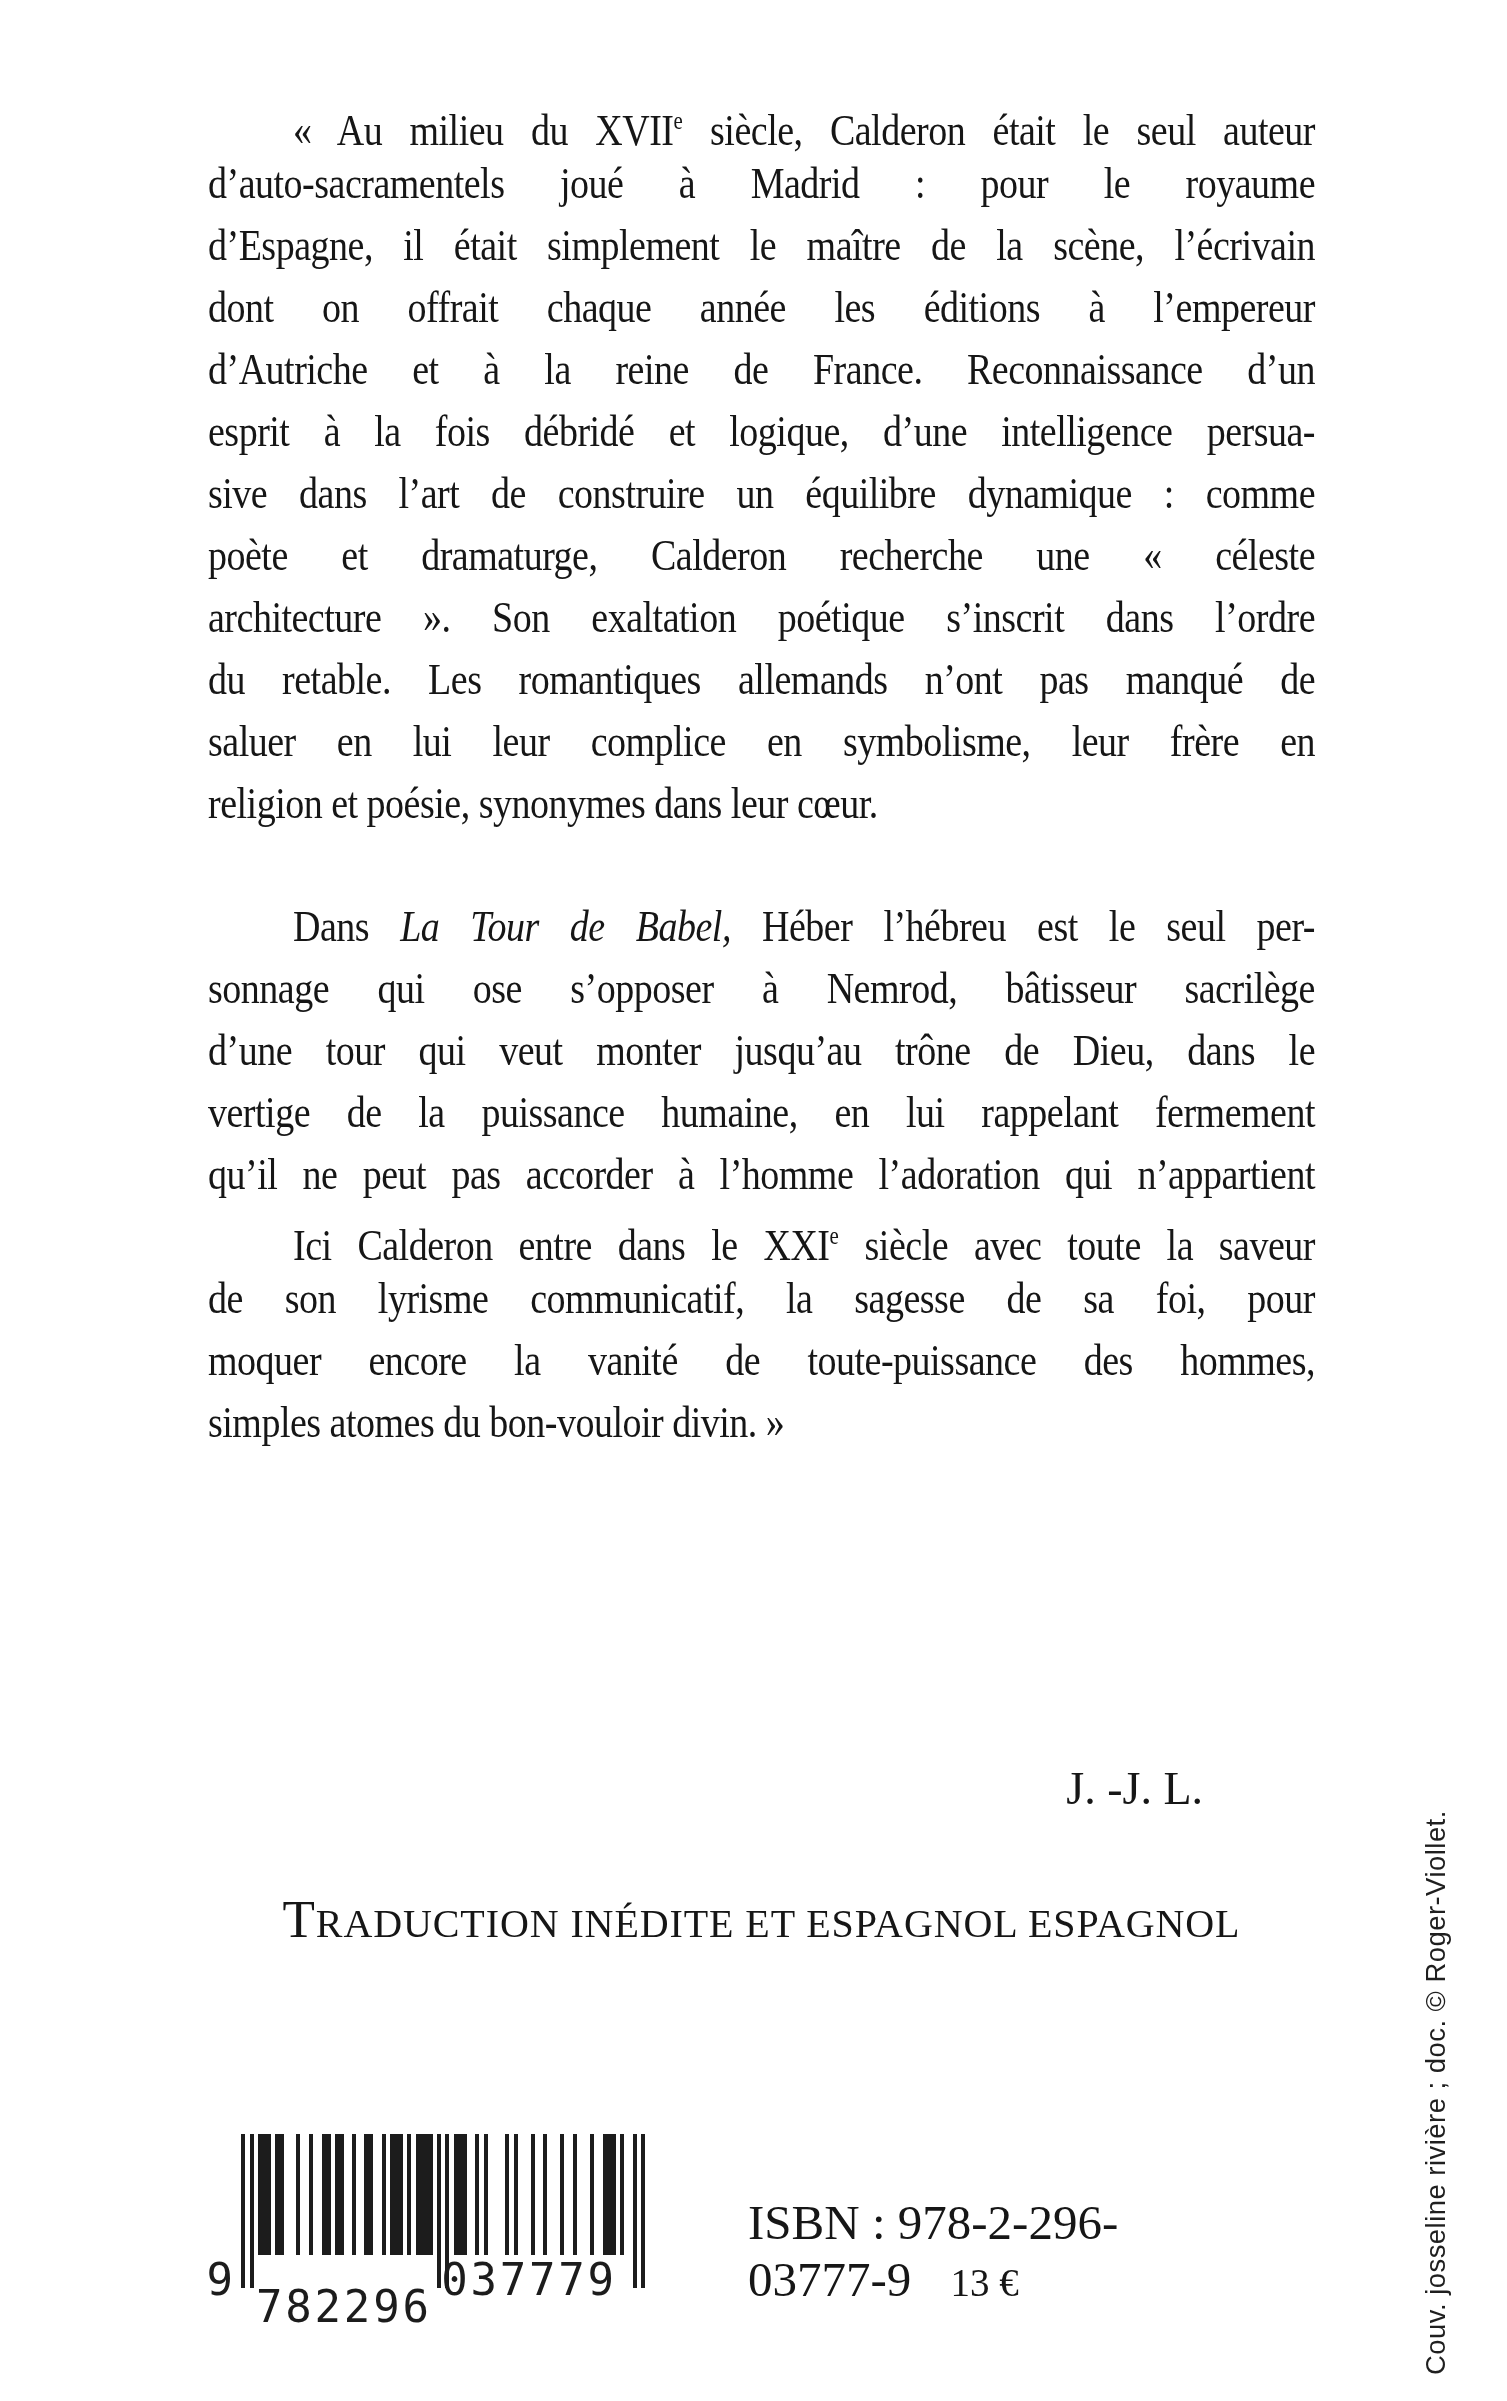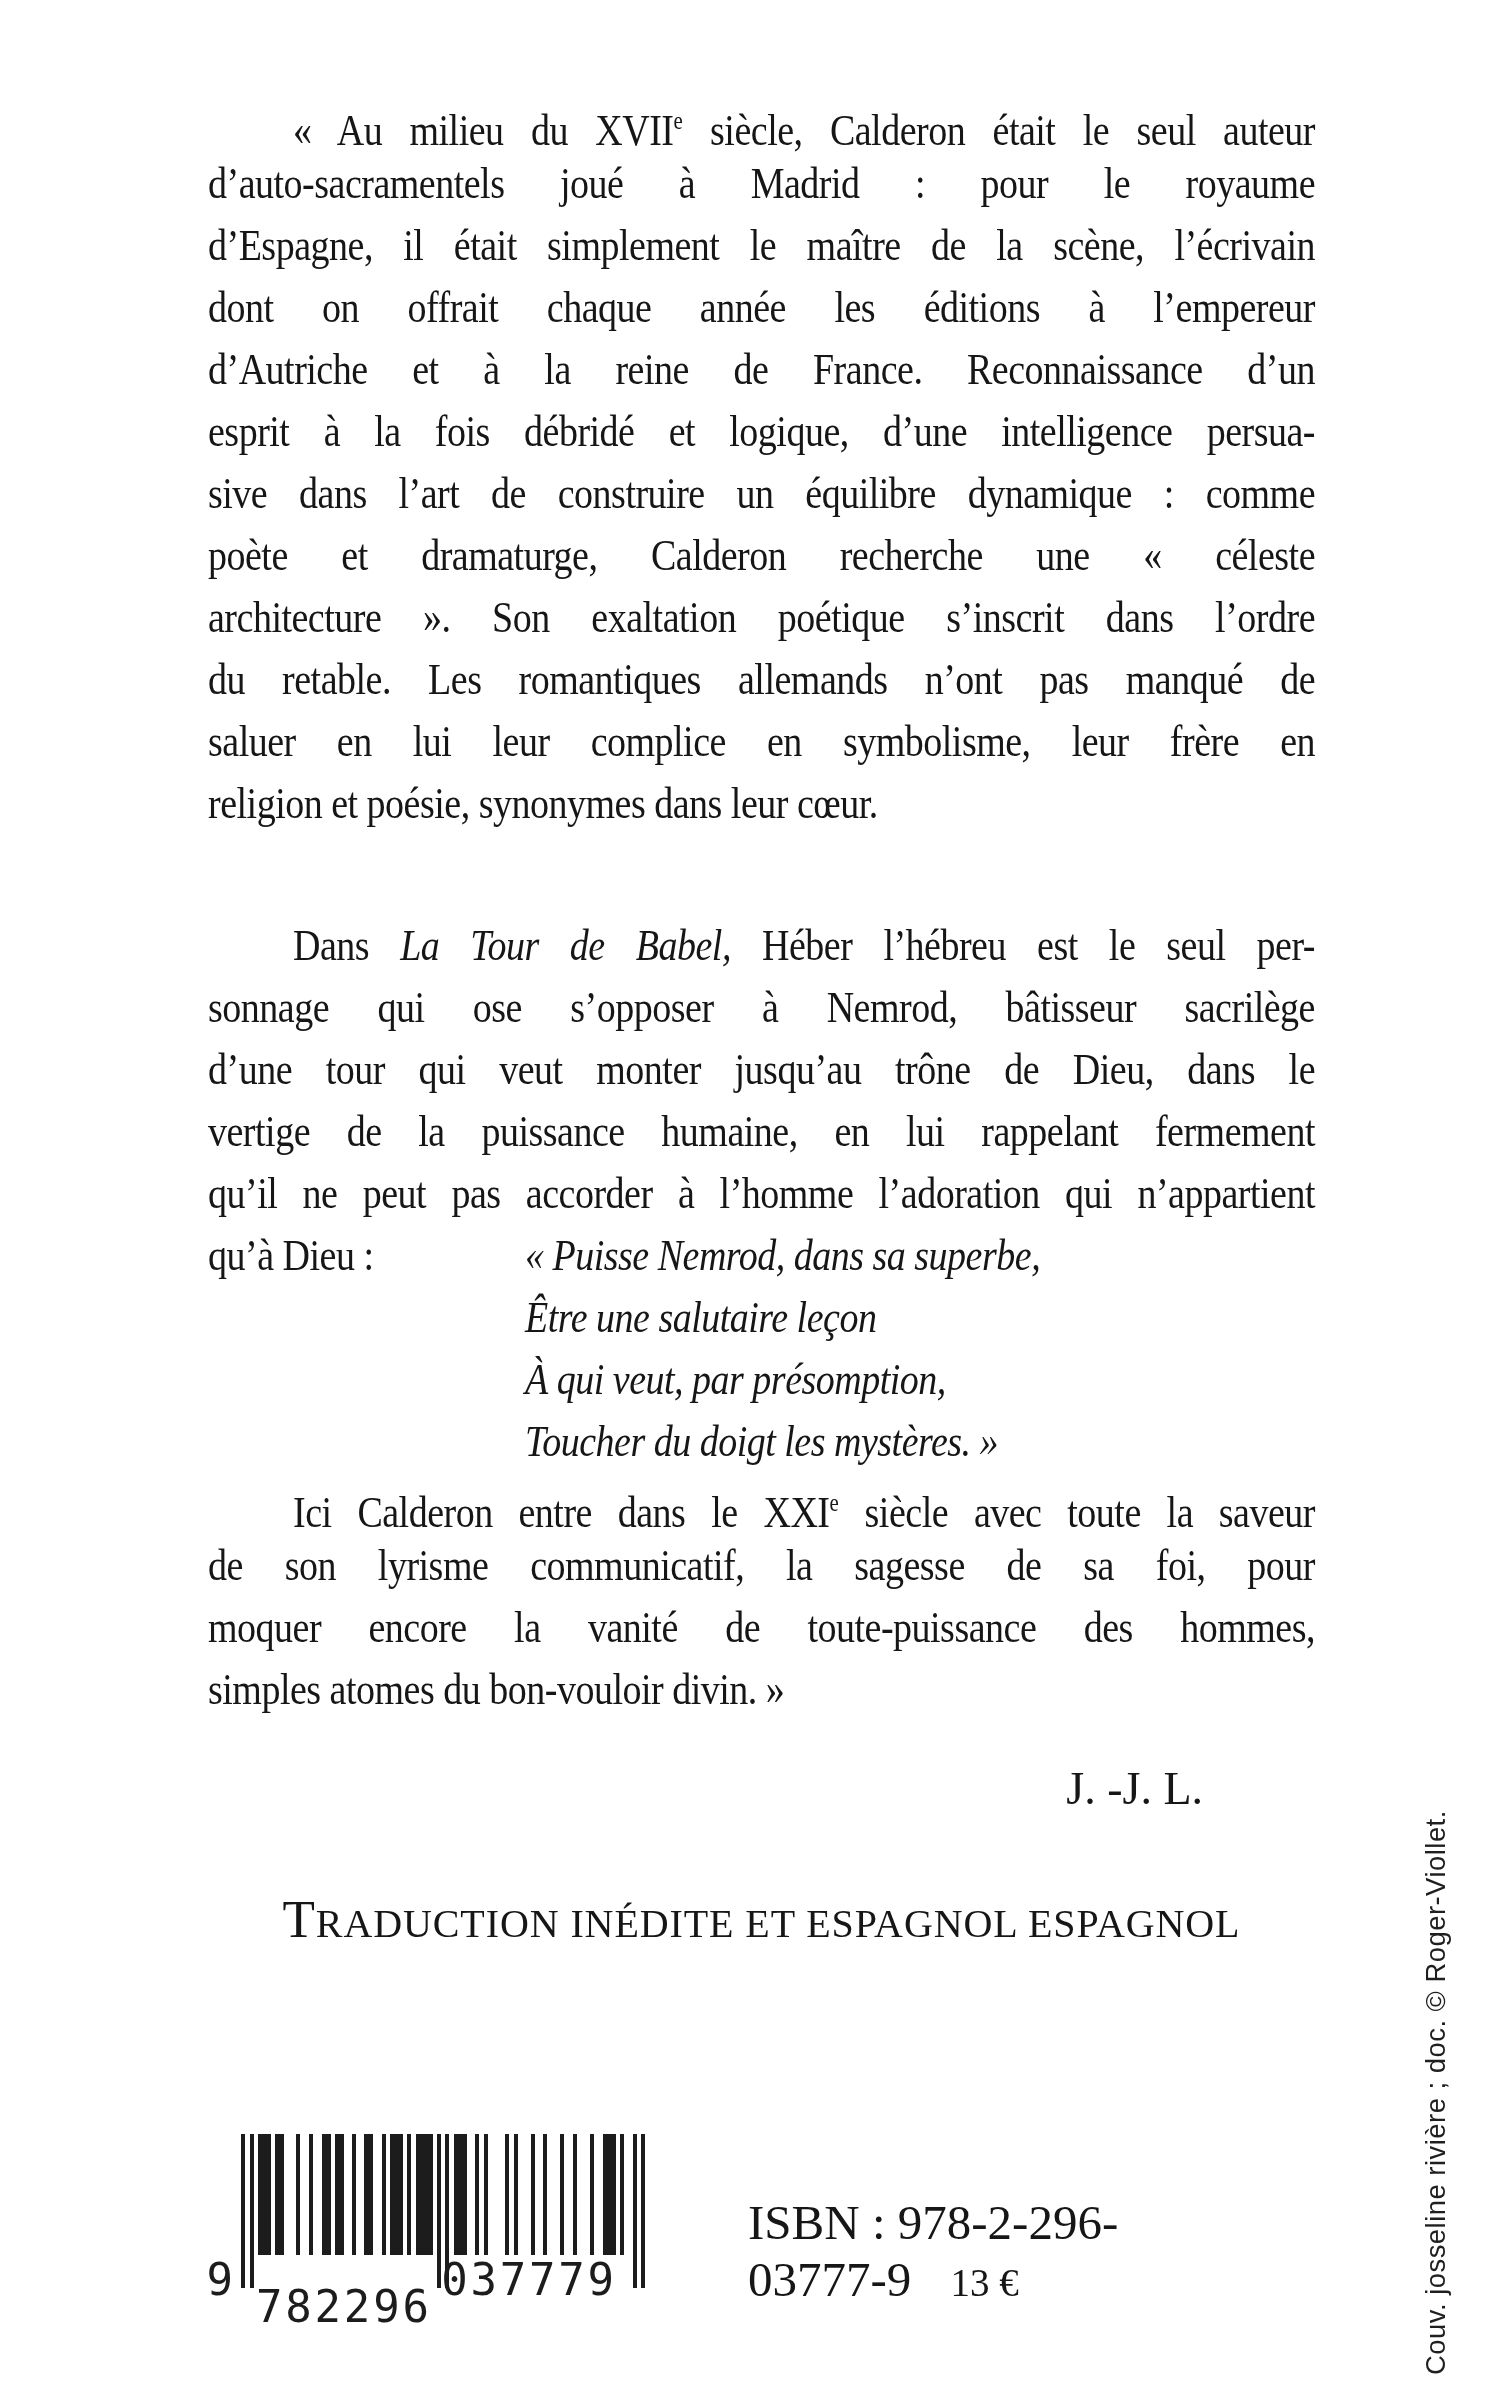--- a/index.html
+++ b/index.html
@@ -20,21 +20,21 @@
     height:62px;line-height:62px;
     transform:scale(1,1.18);
     transform-origin:50% 82%;
     white-space:normal;
   }
   .just{text-align:justify;text-align-last:justify;}
   .last{text-align:left;text-align-last:left;}
   .indent{text-indent:85px;}
   .i{font-style:italic;}
   .sup{font-size:0.55em;vertical-align:0.65em;letter-spacing:0;}
-  .para-2{margin-top:80px;}
+  .para-2{margin-top:61px;}
   .verse-line{padding-left:317px;font-style:italic;position:relative;}
   .verse-label{position:absolute;left:0;font-style:normal;}
   .signature{
     position:absolute;left:208px;top:1758px;width:1107px;
     box-sizing:border-box;padding-right:112px;
     text-align:right;font-size:46px;line-height:62px;
   }
   
   .tagline{
     position:absolute;left:208px;top:1891px;width:1107px;
@@ -92,26 +92,20 @@
         <div class="line just"><span>saluer en lui leur complice en symbolisme, leur frère en</span></div>
         <div class="line last"><span>religion et poésie, synonymes dans leur cœur.</span></div>
       </div>
       <div class="para para-2">
         <div class="line just indent"><span>Dans </span><span class="i">La Tour de Babel,</span><span> Héber l’hébreu est le seul per-</span></div>
         <div class="line just"><span>sonnage qui ose s’opposer à Nemrod, bâtisseur sacrilège</span></div>
         <div class="line just"><span>d’une tour qui veut monter jusqu’au trône de Dieu, dans le</span></div>
         <div class="line just"><span>vertige de la puissance humaine, en lui rappelant fermement</span></div>
         <div class="line just"><span>qu’il ne peut pas accorder à l’homme l’adoration qui n’appartient</span></div>
       </div>
-      <div class="para verse">
-        <div class="line verse-line"><span class="verse-label">qu’à Dieu :</span><span>« Puisse Nemrod, dans sa superbe,</span></div>
-        <div class="line verse-line"><span>Être une salutaire leçon</span></div>
-        <div class="line verse-line"><span>À qui veut, par présomption,</span></div>
-        <div class="line verse-line"><span>Toucher du doigt les mystères. »</span></div>
-      </div>
       <div class="para para-3">
         <div class="line just indent"><span>Ici Calderon entre dans le </span><span>XXI</span><span class="sup">e</span><span> siècle avec toute la saveur</span></div>
         <div class="line just"><span>de son lyrisme communicatif, la sagesse de sa foi, pour</span></div>
         <div class="line just"><span>moquer encore la vanité de toute-puissance des hommes,</span></div>
         <div class="line last"><span>simples atomes du bon-vouloir divin. »</span></div>
       </div>
     </div>
 
   <div class="signature">J. -J. L.</div>
 

